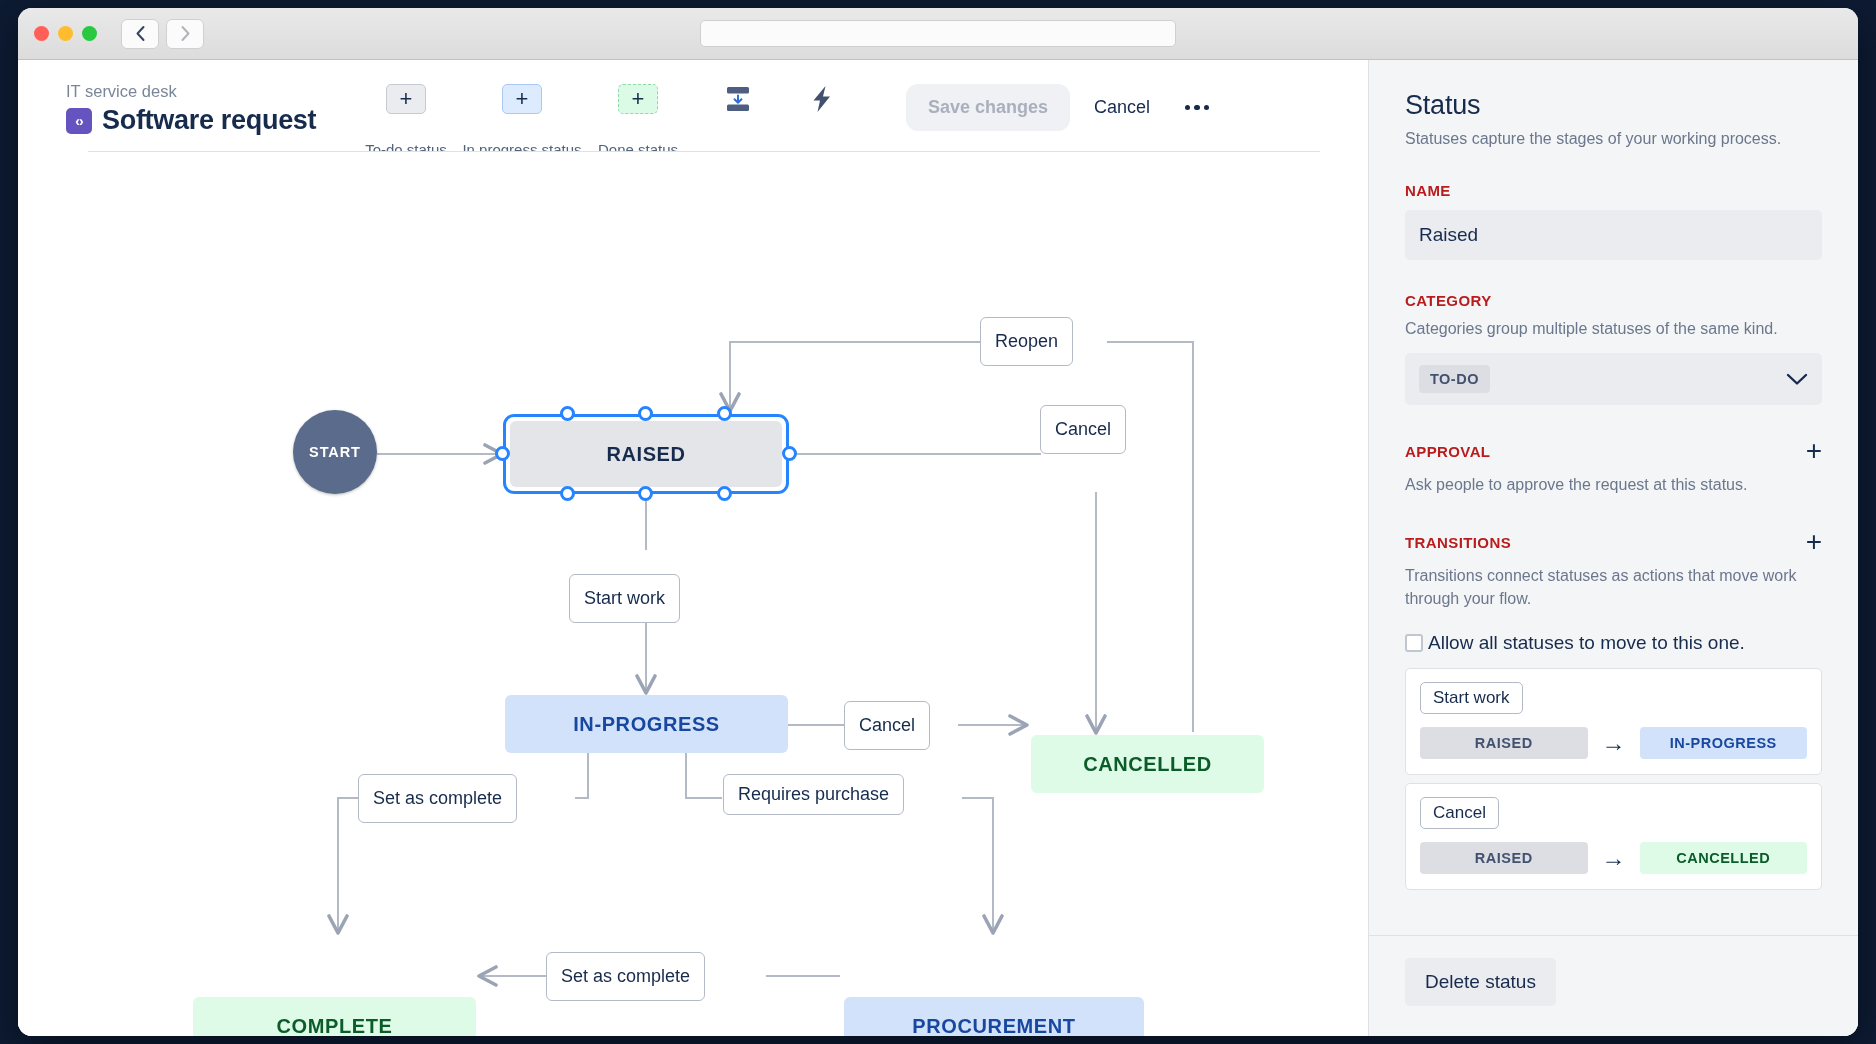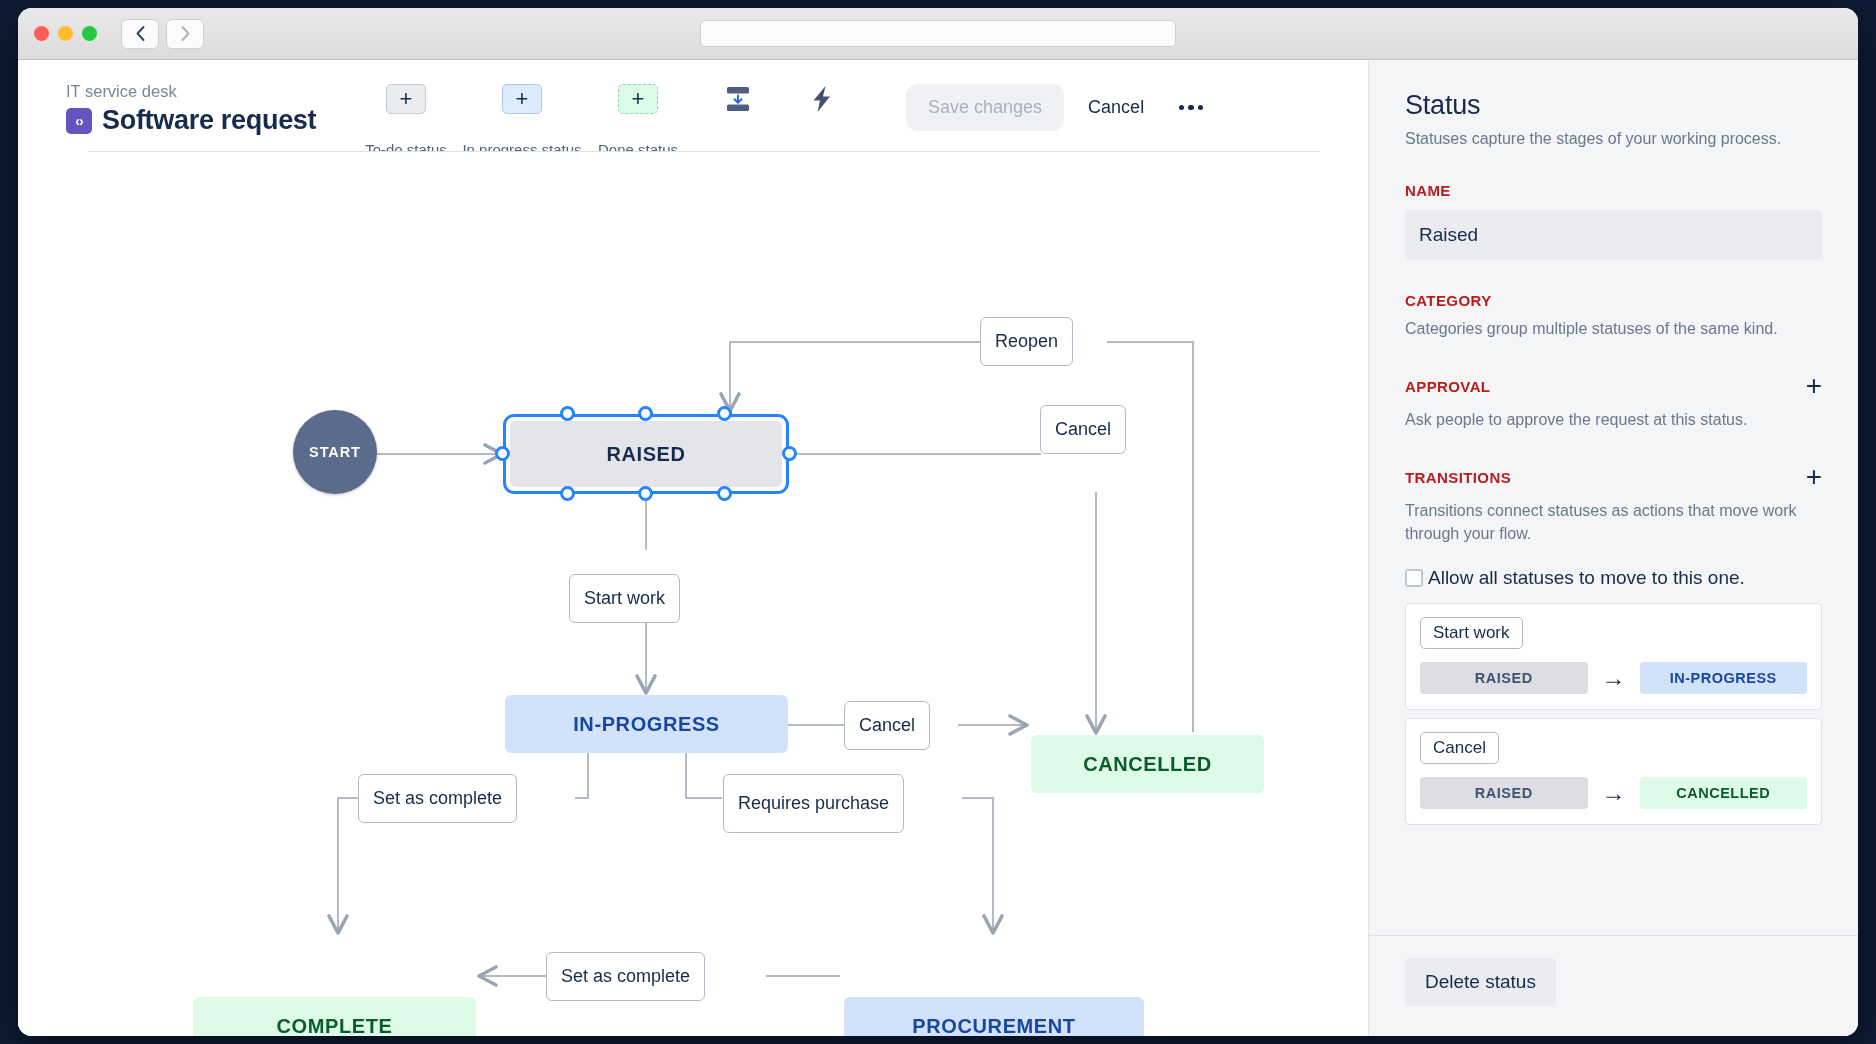--- a/index.html
+++ b/index.html
@@ -83,21 +83,21 @@
   .toollbl { font-size: 15px; color: #53637c; white-space: nowrap; margin-top: 18px; }
   .iconbox { height: 30px; display: flex; align-items: center; justify-content: center; }
 
   .actions {
     display: flex; align-items: center; gap: 6px;
     margin-left: 42px; padding-top: 4px;
   }
   .savebtn {
     background: #f0f1f4; color: #a9b0bd;
     border: none; border-radius: 12px;
-    font-size: 18px; font-weight: normal;
+    font-size: 18px; font-weight: bold;
     padding: 13px 22px; font-family: inherit;
   }
   .cancelbtn {
     background: transparent; border: none;
     color: #172b4d; font-size: 18px; font-weight: normal;
     padding: 13px 18px; font-family: inherit;
   }
   .dots {
     width: 46px; height: 46px; display: flex; align-items: center;
     justify-content: center; gap: 4px;
@@ -368,35 +368,41 @@
 
         <div class="node n-blue" style="left:826px; top:845px; width:300px; height:58px;">
           <span>PROCUREMENT</span>
         </div>
 
         <div class="tlabel" style="left:962px; top:165px; height:49px;">Reopen</div>
         <div class="tlabel" style="left:1022px; top:253px; height:49px;">Cancel</div>
         <div class="tlabel" style="left:551px; top:422px; height:49px;">Start work</div>
         <div class="tlabel" style="left:826px; top:549px; height:49px;">Cancel</div>
         <div class="tlabel" style="left:340px; top:622px; height:49px;">Set as complete</div>
-        <div class="tlabel" style="left:705px; top:622px; height:59px;">Requires purchase</div>
+        <div class="tlabel" style="left:705px; top:622px; height:41px;">Requires purchase</div>
         <div class="tlabel" style="left:528px; top:800px; height:49px;">Set as complete</div>
       </div>
     </div>
 
     <div class="panel">
       <div class="p-scroll">
         <div class="p-title">Status</div>
         <div class="p-sub">Statuses capture the stages of your working process.</div>
 
         <div class="p-lbl">NAME</div>
         <div class="p-input">Raised</div>
 
         <div class="p-lbl">CATEGORY</div>
         <div class="p-hint">Categories group multiple statuses of the same kind.</div>
+        <div class="p-select">
+          <span class="pill pill-gray">TO-DO</span>
+          <svg width="22" height="13" viewBox="0 0 22 13">
+            <path d="M2 2 L11 10.5 L20 2" stroke="#172b4d" stroke-width="2.4" fill="none" stroke-linecap="round" stroke-linejoin="round"></path>
+          </svg>
+        </div>
 
         <div class="sec-head">
           <div class="p-lbl">APPROVAL</div>
           <div class="plusicon">+</div>
         </div>
         <div class="p-hint">Ask people to approve the request at this status.</div>
 
         <div class="sec-head">
           <div class="p-lbl">TRANSITIONS</div>
           <div class="plusicon">+</div>

